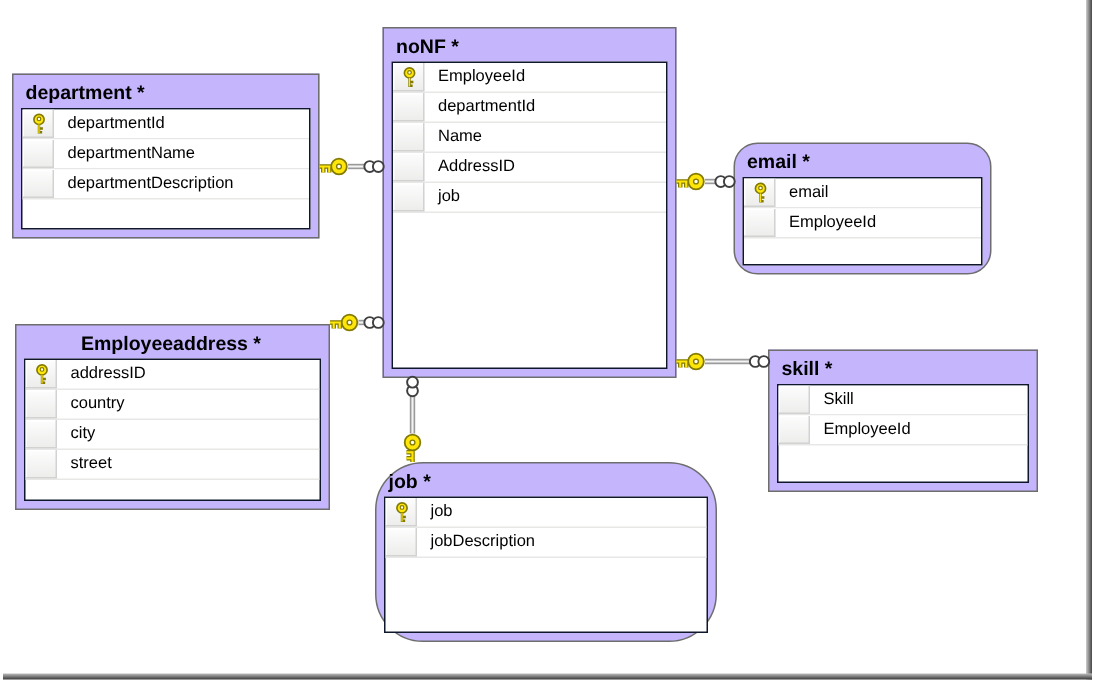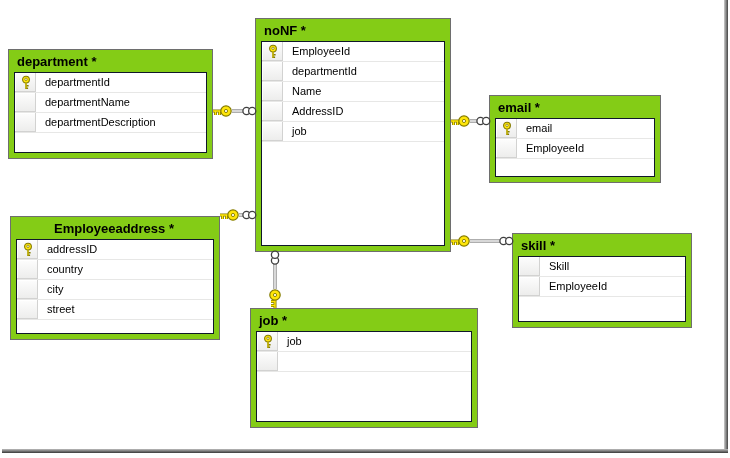--- a/index.html
+++ b/index.html
@@ -12,21 +12,21 @@
   }
   
   .edge-right{position:absolute;left:724px;top:0;width:4px;height:453px;
     background:linear-gradient(90deg,#cccccc,#454545);}
   .edge-bottom{position:absolute;left:2px;top:449px;width:726px;height:4px;
     background:linear-gradient(180deg,#bdbdbd,#383838);}
 
   
   .table-window{
     position:absolute;
-    background:#84cc16;
+    background:#c4b5fd;
     border:1px solid #6e6e6e;
     box-sizing:border-box;
   }
   .table-title{
     font-size:13px;font-weight:bold;color:#000;
     padding:4px 8px 2px 8px;white-space:nowrap;
     cursor:default;line-height:16px;
   }
   .table-grid{
     position:absolute;left:5px;right:5px;top:22px;bottom:5px;
@@ -104,21 +104,21 @@
           <div class="t-row">
             <div class="row-selector"></div>
             <div class="row-label">AddressID</div>
           </div>
           <div class="t-row">
             <div class="row-selector"></div>
             <div class="row-label">job</div>
           </div>
         </div>
       </div>
-      <div class="table-window" style="left: 489px; top: 95px; width: 172px; height: 88px;">
+      <div class="table-window" style="left: 489px; top: 95px; width: 172px; height: 88px; border-radius: 16px;">
         <div class="table-title">email *</div>
         <div class="table-grid">
           <div class="t-row">
             <div class="row-selector">
               <svg width="12" height="15">
                 <circle cx="6" cy="4.6" r="3.4" fill="#ffe60a" stroke="#837a00" stroke-width="1.1"></circle>
                 <circle cx="6" cy="4.3" r="1.2" fill="#fffef2" stroke="#837a00" stroke-width="0.8"></circle>
                 <path d="M6 8 V14 M6 10.7 H8.6 M6 13.2 H8.1" fill="none" stroke="#837a00" stroke-width="1.6"></path>
                 <path d="M6 8 V13.6" stroke="#ffe60a" stroke-width="0.8"></path>
               </svg>
@@ -165,36 +165,37 @@
           <div class="t-row">
             <div class="row-selector"></div>
             <div class="row-label">Skill</div>
           </div>
           <div class="t-row">
             <div class="row-selector"></div>
             <div class="row-label">EmployeeId</div>
           </div>
         </div>
       </div>
-      <div class="table-window" style="left: 250px; top: 308px; width: 228px; height: 120px;">
+      <div class="table-window" style="left: 250px; top: 308px; width: 228px; height: 120px; border-radius: 32px;">
         <div class="table-title">job *</div>
         <div class="table-grid">
           <div class="t-row">
             <div class="row-selector">
               <svg width="12" height="15">
                 <circle cx="6" cy="4.6" r="3.4" fill="#ffe60a" stroke="#837a00" stroke-width="1.1"></circle>
                 <circle cx="6" cy="4.3" r="1.2" fill="#fffef2" stroke="#837a00" stroke-width="0.8"></circle>
                 <path d="M6 8 V14 M6 10.7 H8.6 M6 13.2 H8.1" fill="none" stroke="#837a00" stroke-width="1.6"></path>
                 <path d="M6 8 V13.6" stroke="#ffe60a" stroke-width="0.8"></path>
               </svg>
             </div>
             <div class="row-label">job</div>
           </div>
           <div class="t-row">
             <div class="row-selector"></div>
+            <div class="row-label">jobDescription</div>
           </div>
         </div>
       </div>
     </div>
   <svg class="overlay" id="connectors" width="730" height="458">
       <g>
         <line x1="232" y1="111" x2="243" y2="111" stroke="#9a9a9a" stroke-width="3.6"></line>
         <line x1="232" y1="111" x2="243" y2="111" stroke="#f4f4f4" stroke-width="1.4"></line>
         <path d="M213 111 L226 111 M215.5 111 l0 4 M219.5 111 l0 4" fill="none" stroke="#837a00" stroke-width="3"></path>
         <path d="M213 111 L226 111 M215.5 111 l0 4 M219.5 111 l0 4" fill="none" stroke="#ffe60a" stroke-width="1.4"></path>

